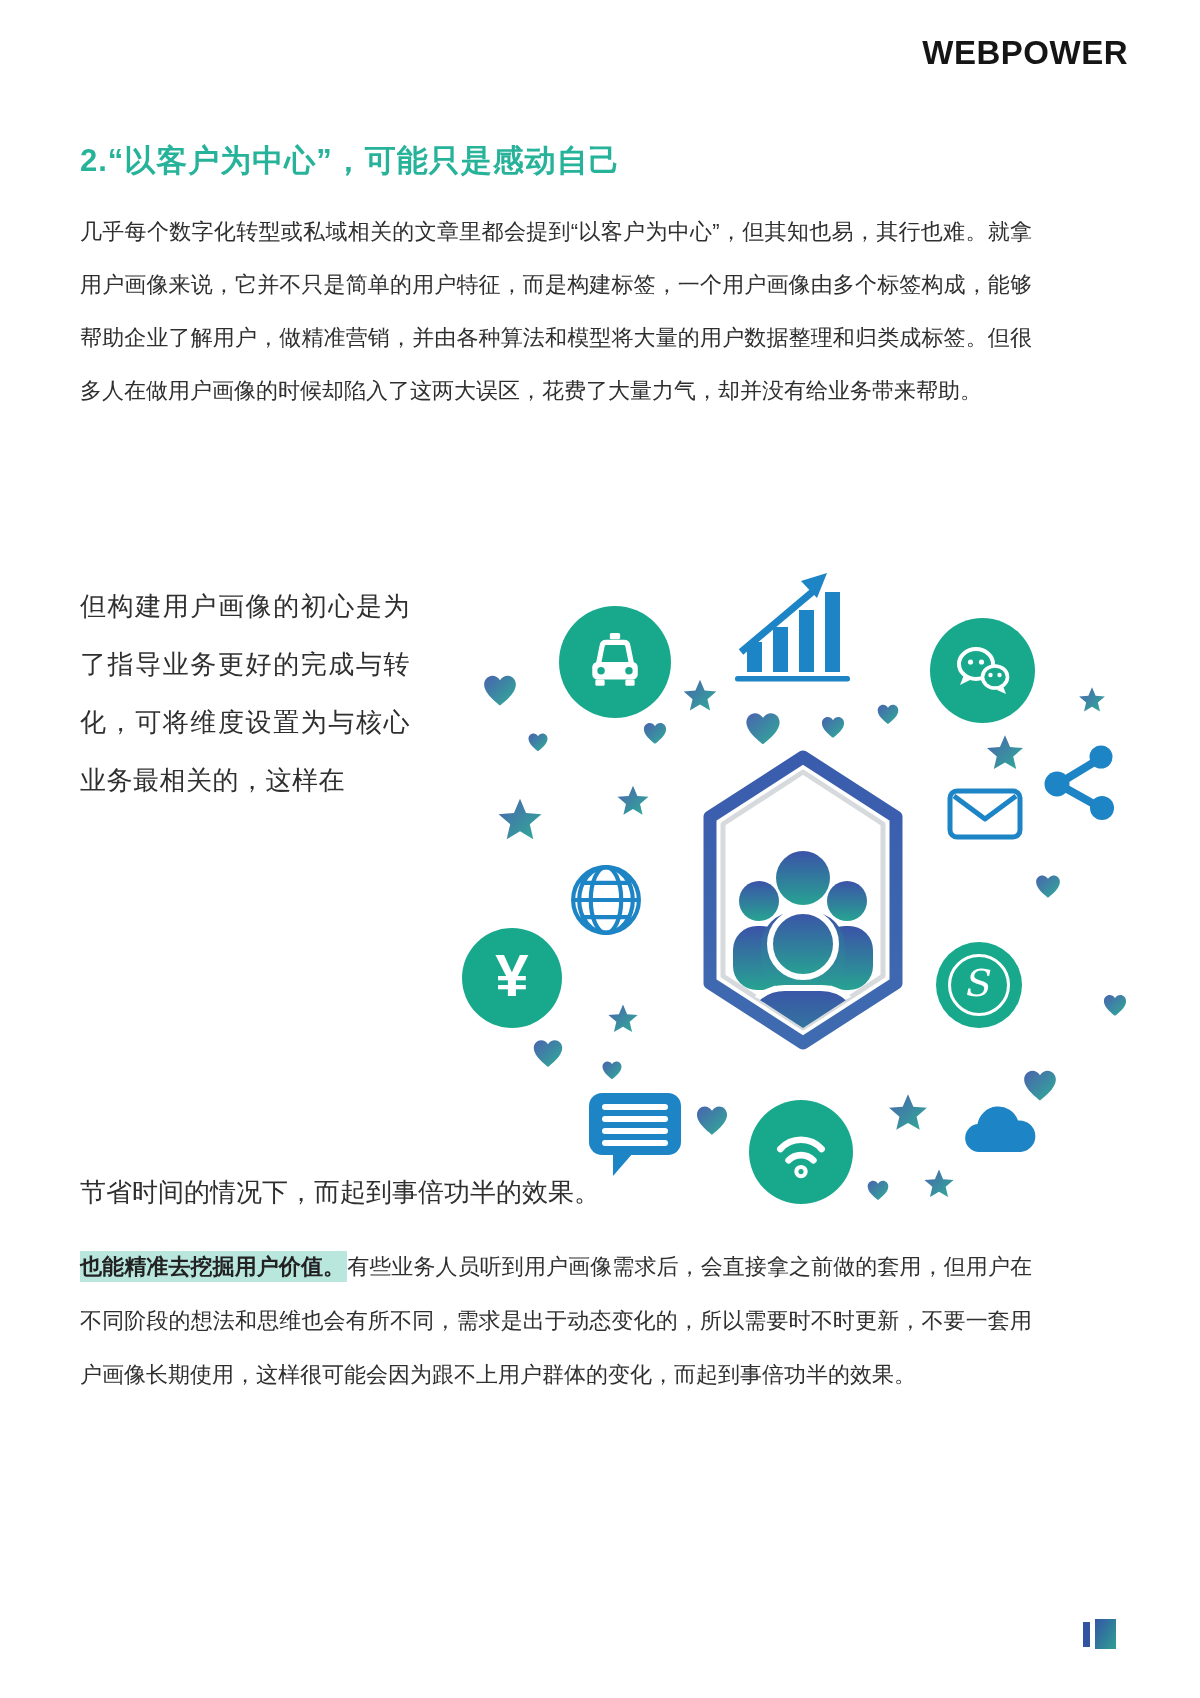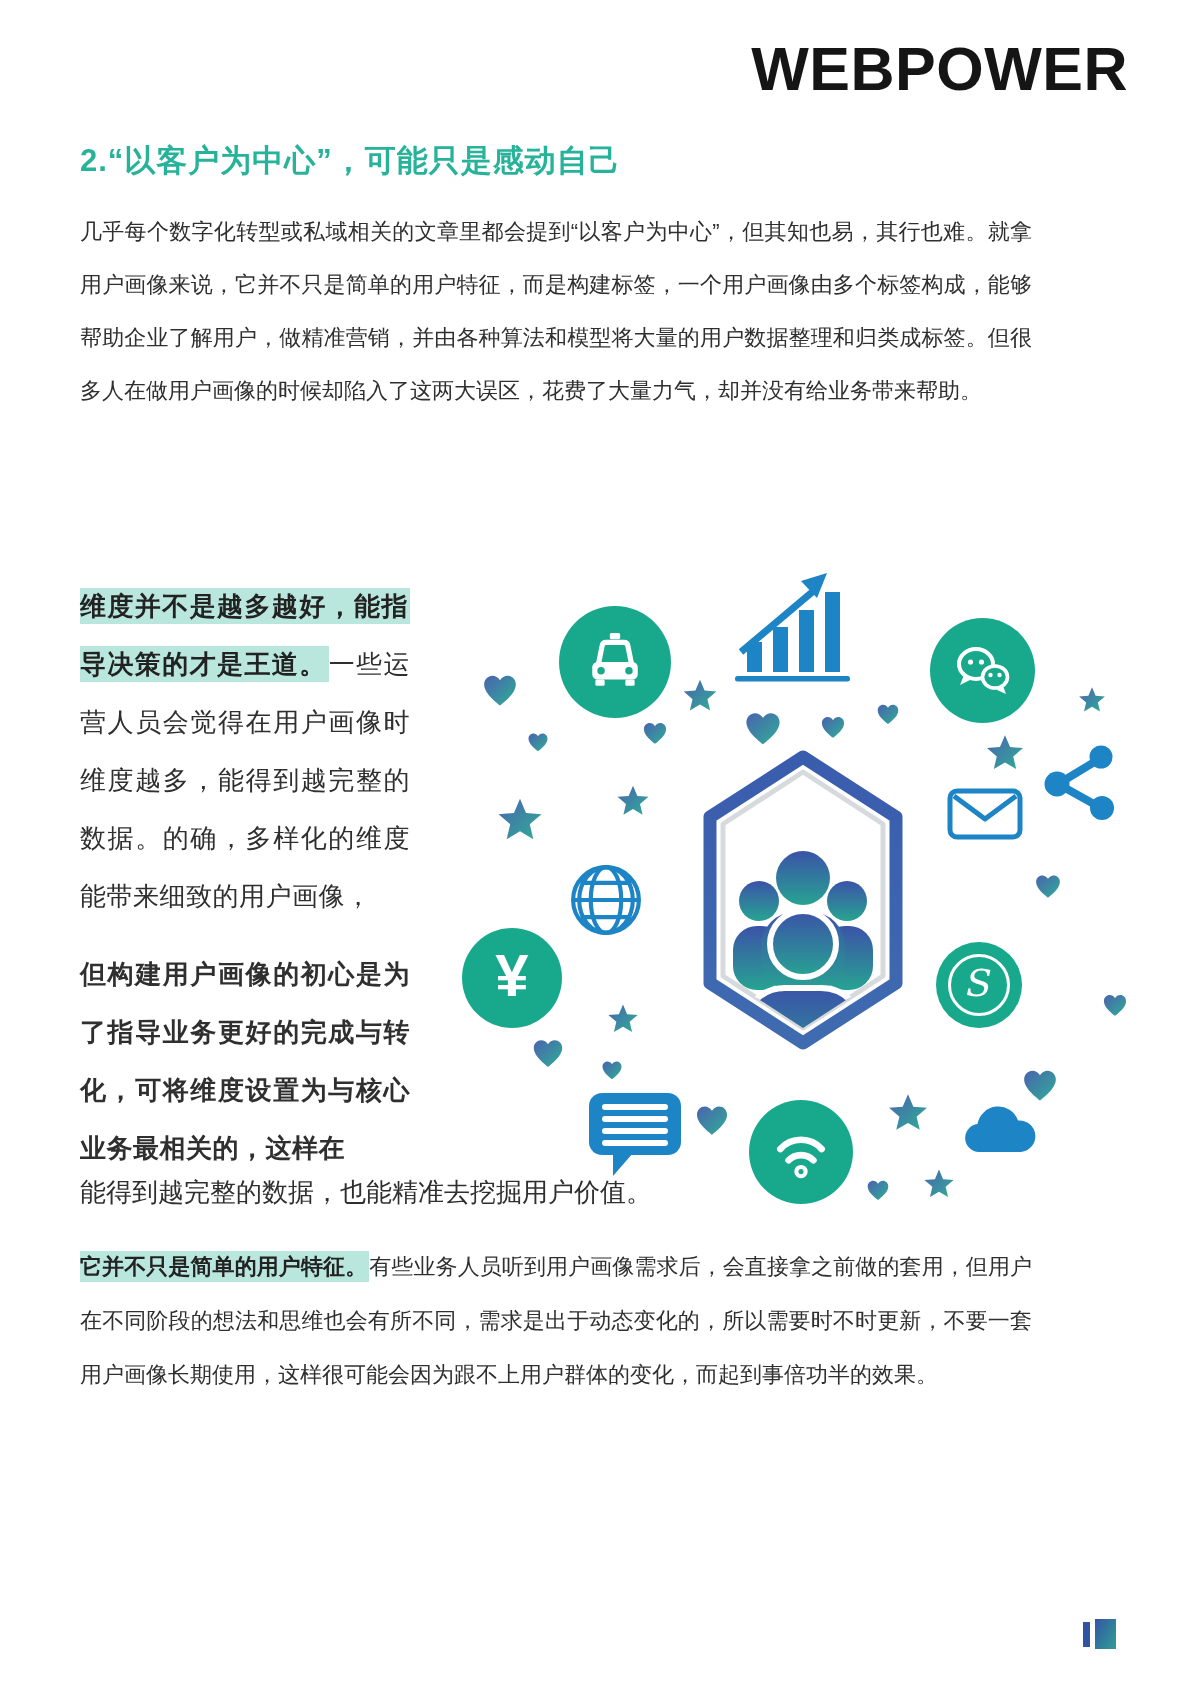--- a/index.html
+++ b/index.html
@@ -1,21 +1,21 @@
 <!DOCTYPE html>
 <html><head>
 <meta charset="utf-8">
 <style>
   html,body{margin:0;padding:0;background:#ffffff;}
   #page{
     position:relative;width:1200px;height:1698px;background:#ffffff;overflow:hidden;
     font-family:"Liberation Sans","DejaVu Sans",sans-serif;color:#2e2e2e;
   }
   .logo{
-    position:absolute;top:34px;right:72px;font-size:61px;font-weight:900;
+    position:absolute;top:34px;right:72px;font-size:33px;font-weight:900;
     letter-spacing:0.5px;color:#151515;
   }
   .heading{
     position:absolute;top:132px;left:80px;font-size:31px;font-weight:700;
     color:#27b29a;letter-spacing:1px;margin-top:8px;
   }
   .para{
     position:absolute;left:80px;width:952px;font-size:22px;text-align:justify;
     color:#2f2f2f;
   }
@@ -80,28 +80,27 @@
     </defs>
   </svg>
 
   <div class="logo">WEBPOWER</div>
 
   <div class="heading">2.“以客户为中心”，可能只是感动自己</div>
 
   <div class="para" id="para1">几乎每个数字化转型或私域相关的文章里都会提到“以客户为中心”，但其知也易，其行也难。就拿用户画像来说，它并不只是简单的用户特征，而是构建标签，一个用户画像由多个标签构成，能够帮助企业了解用户，做精准营销，并由各种算法和模型将大量的用户数据整理和归类成标签。但很多人在做用户画像的时候却陷入了这两大误区，花费了大量力气，却并没有给业务带来帮助。</div>
 
   <div id="col-text">
-    <p><span class="hl">维度并不是越多越好，能指导决策的才是王道。</span><span>一些运营人员会觉得在用户画像时维度越多，能得到越完整的数据。的确，多样化的维度能带来细致的用户画像，</span></p>
     <p>但构建用户画像的初心是为了指导业务更好的完成与转化，可将维度设置为与核心业务最相关的，这样在</p>
   </div>
 
-  <div id="cont-line">能得到越完整的数据，也能精准去挖掘用户价值。</div>
+  <div id="cont-line">节省时间的情况下，而起到事倍功半的效果。</div>
 
   <div class="para" id="para3">
-    <span class="hl">它并不只是简单的用户特征。</span><span>有些业务人员听到用户画像需求后，会直接拿之前做的套用，但用户在不同阶段的想法和思维也会有所不同，需求是出于动态变化的，所以需要时不时更新，不要一套用户画像长期使用，这样很可能会因为跟不上用户群体的变化，而起到事倍功半的效果。</span>
+    <span class="hl">也能精准去挖掘用户价值。</span><span>有些业务人员听到用户画像需求后，会直接拿之前做的套用，但用户在不同阶段的想法和思维也会有所不同，需求是出于动态变化的，所以需要时不时更新，不要一套用户画像长期使用，这样很可能会因为跟不上用户群体的变化，而起到事倍功半的效果。</span>
   </div>
 
   <div id="illustration">
 
     <div class="ic circle" style="left:129px;top:58px;width:112px;height:112px;">
       <svg width="68" height="62" viewBox="0 0 64 60">
         <rect x="27" y="2" width="10" height="6" rx="1.5" fill="#fff"></rect>
         <path d="M16 32 L19.5 14.5 Q20 11 23.5 11 H40.5 Q44 11 44.5 14.5 L48 32" fill="none" stroke="#fff" stroke-width="5" stroke-linejoin="round"></path>
         <rect x="10" y="30" width="44" height="17" rx="5" fill="#fff"></rect>
         <circle cx="18.5" cy="38.5" r="3.6" fill="#18a98d"></circle>

